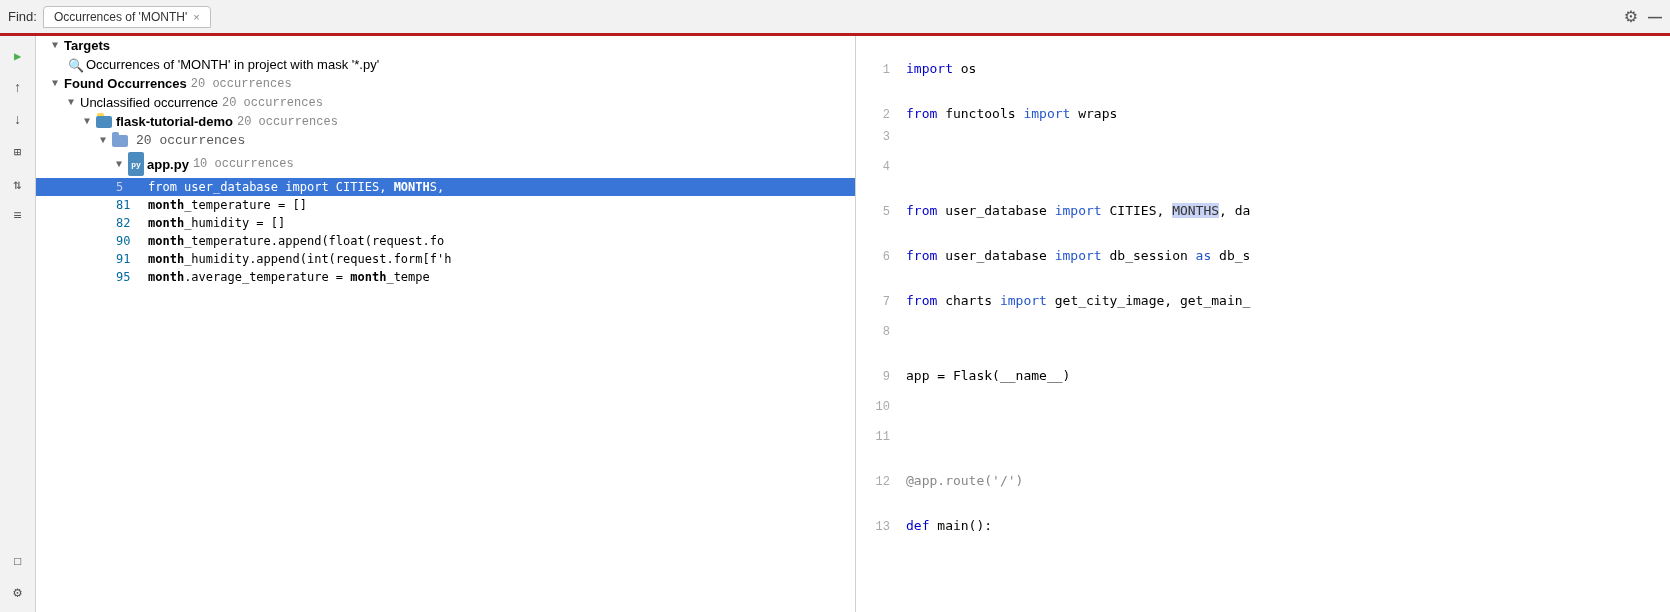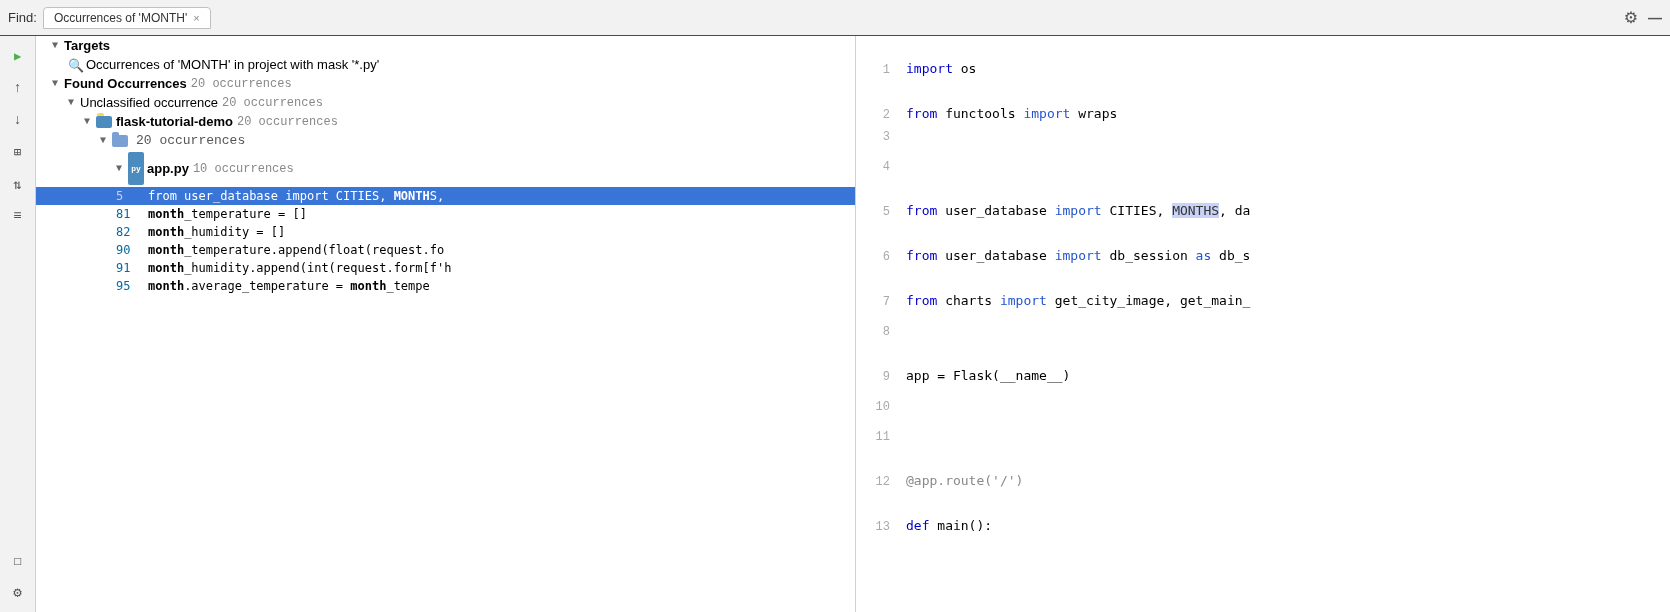--- a/index.html
+++ b/index.html
@@ -12,21 +12,21 @@
       overflow: hidden;
       display: flex;
       flex-direction: column;
     }
 
     
     .top-bar {
       display: flex;
       align-items: center;
       background: #f2f2f2;
-      border-bottom: 1px solid #b91c1c;
+      border-bottom: 3px solid #b91c1c;
       padding: 4px 8px;
       height: 36px;
       flex-shrink: 0;
     }
     .find-label {
       color: #333;
       font-family: -apple-system, sans-serif;
       font-size: 13px;
       margin-right: 6px;
     }
@@ -204,21 +204,21 @@
       background: #c8d3f5;
       color: #333;
     }
 
     
     .py-icon {
       display: inline-flex;
       align-items: center;
       justify-content: center;
       width: 16px;
-      height: 33px;
+      height: 24px;
       margin-right: 3px;
       vertical-align: middle;
       font-size: 9px;
       font-weight: bold;
       color: #fff;
       background: #4B8BBE;
       border-radius: 2px;
     }
   </style>
 </head>

